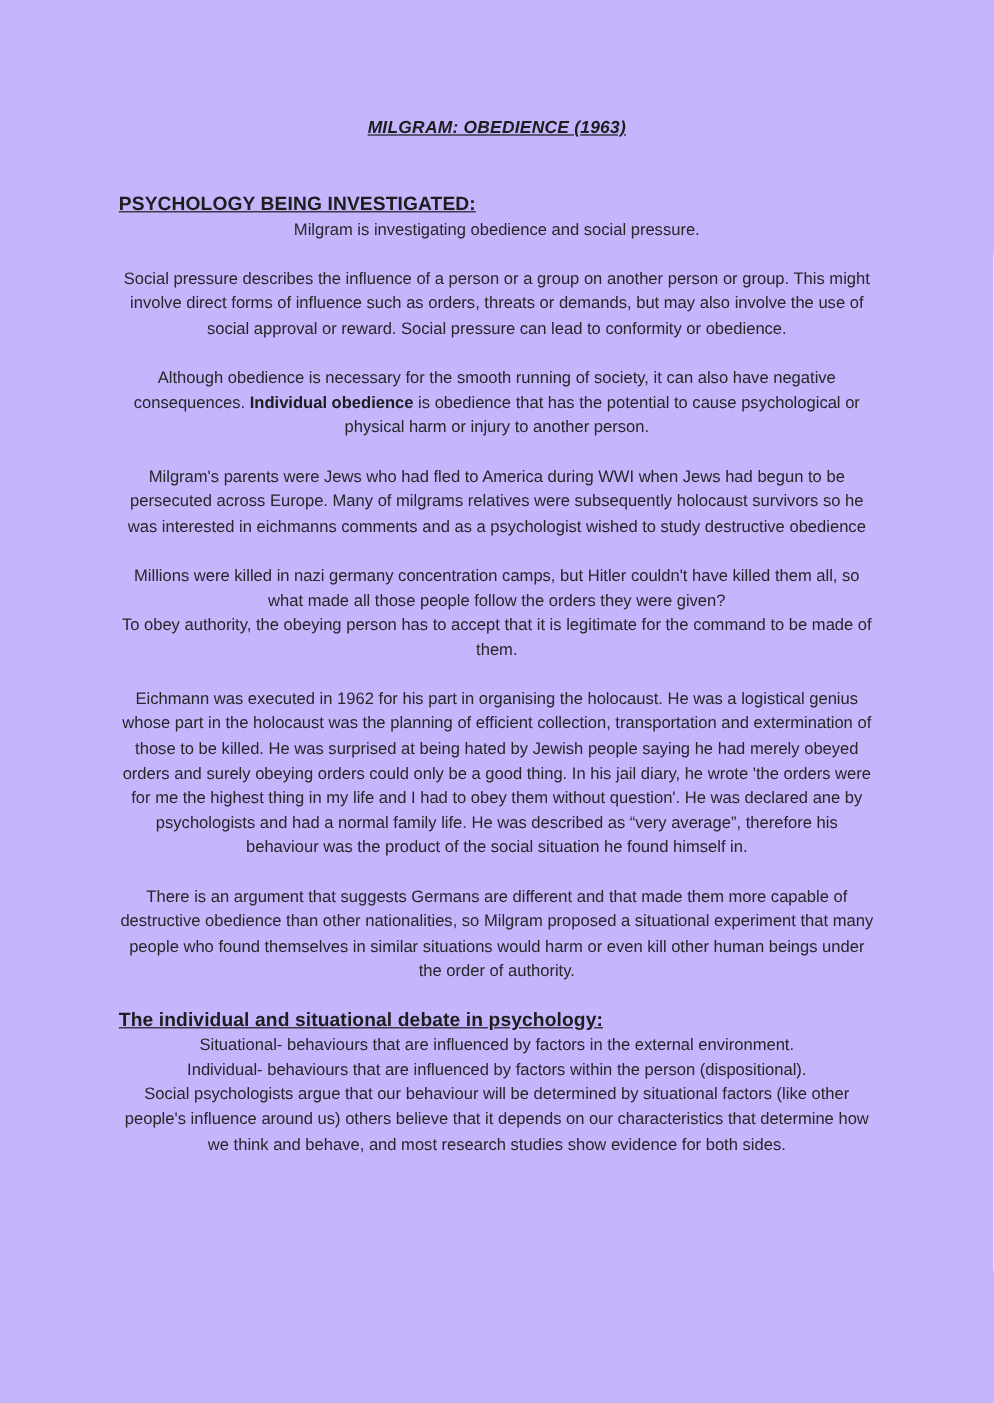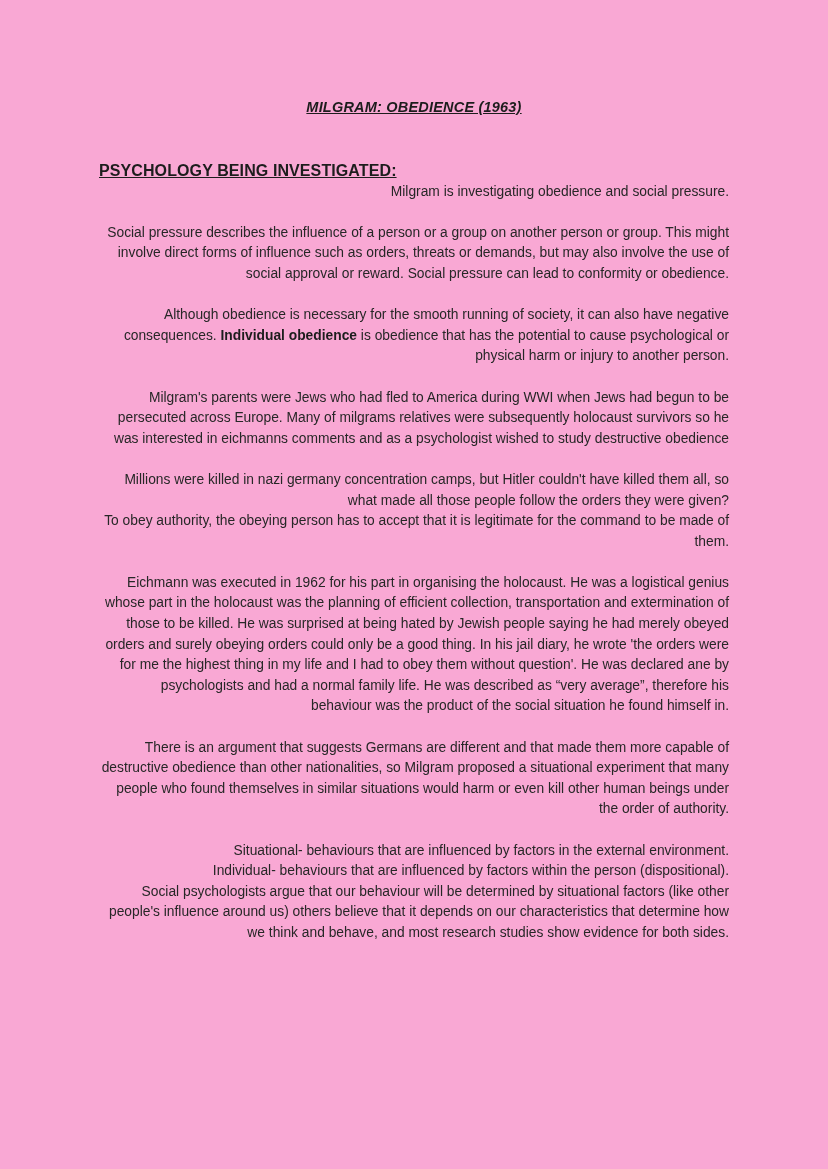--- a/index.html
+++ b/index.html
@@ -14,21 +14,21 @@
     overflow: hidden;
     font-family: "Liberation Sans", sans-serif;
     color: #242424;
     -webkit-font-smoothing: antialiased;
   }
 
   .page {
     position: relative;
     width: 828px;
     height: 1169px;
-    background: #f9a8d4;
+    background: #c4b5fd;
     box-sizing: border-box;
   }
 
   .content {
     position: absolute;
     left: 99px;
     top: 0;
     width: 630px;
   }
 
@@ -58,21 +58,21 @@
     margin: 0;
     color: #1d1d1d;
     letter-spacing: 0.1px;
   }
 
   .para {
     font-size: 13.8px;
     line-height: 20.6px;
     margin: 0;
     color: #272727;
-    text-align: right;
+    text-align: center;
     white-space: normal;
   }
 
   .para b { font-weight: bold; color: #1d1d1d; }
 
   .blank { height: 20.6px; }
 </style>
 </head>
 <body>
 
@@ -114,20 +114,21 @@
       <p class="para">Eichmann was executed in 1962 for his part in organising the holocaust. He was a logistical genius whose part in the holocaust was the planning of efficient collection, transportation and extermination of those to be killed. He was surprised at being hated by Jewish people saying he had merely obeyed orders and surely obeying orders could only be a good thing. In his jail diary, he wrote 'the orders were for me the highest thing in my life and I had to obey them without question'. He was declared ane by psychologists and had a normal family life. He was described as “very average”, therefore his behaviour was the product of the social situation he found himself in.</p>
 
       <div class="blank"></div>
 
       <p class="para">There is an argument that suggests Germans are different and that made them more capable of destructive obedience than other nationalities, so Milgram proposed a situational experiment that many people who found themselves in similar situations would harm or even kill other human beings under the order of authority.</p>
     </div>
 
     <div class="blank"></div>
 
     <div class="section">
+      <div class="heading">The individual and situational debate in psychology:</div>
 
       <p class="para">Situational- behaviours that are influenced by factors in the external environment.</p>
 
       <p class="para">Individual- behaviours that are influenced by factors within the person (dispositional).</p>
 
       <p class="para">Social psychologists argue that our behaviour will be determined by situational factors (like other people's influence around us) others believe that it depends on our characteristics that determine how we think and behave, and most research studies show evidence for both sides.</p>
     </div>
 
   </div>
 </div>

